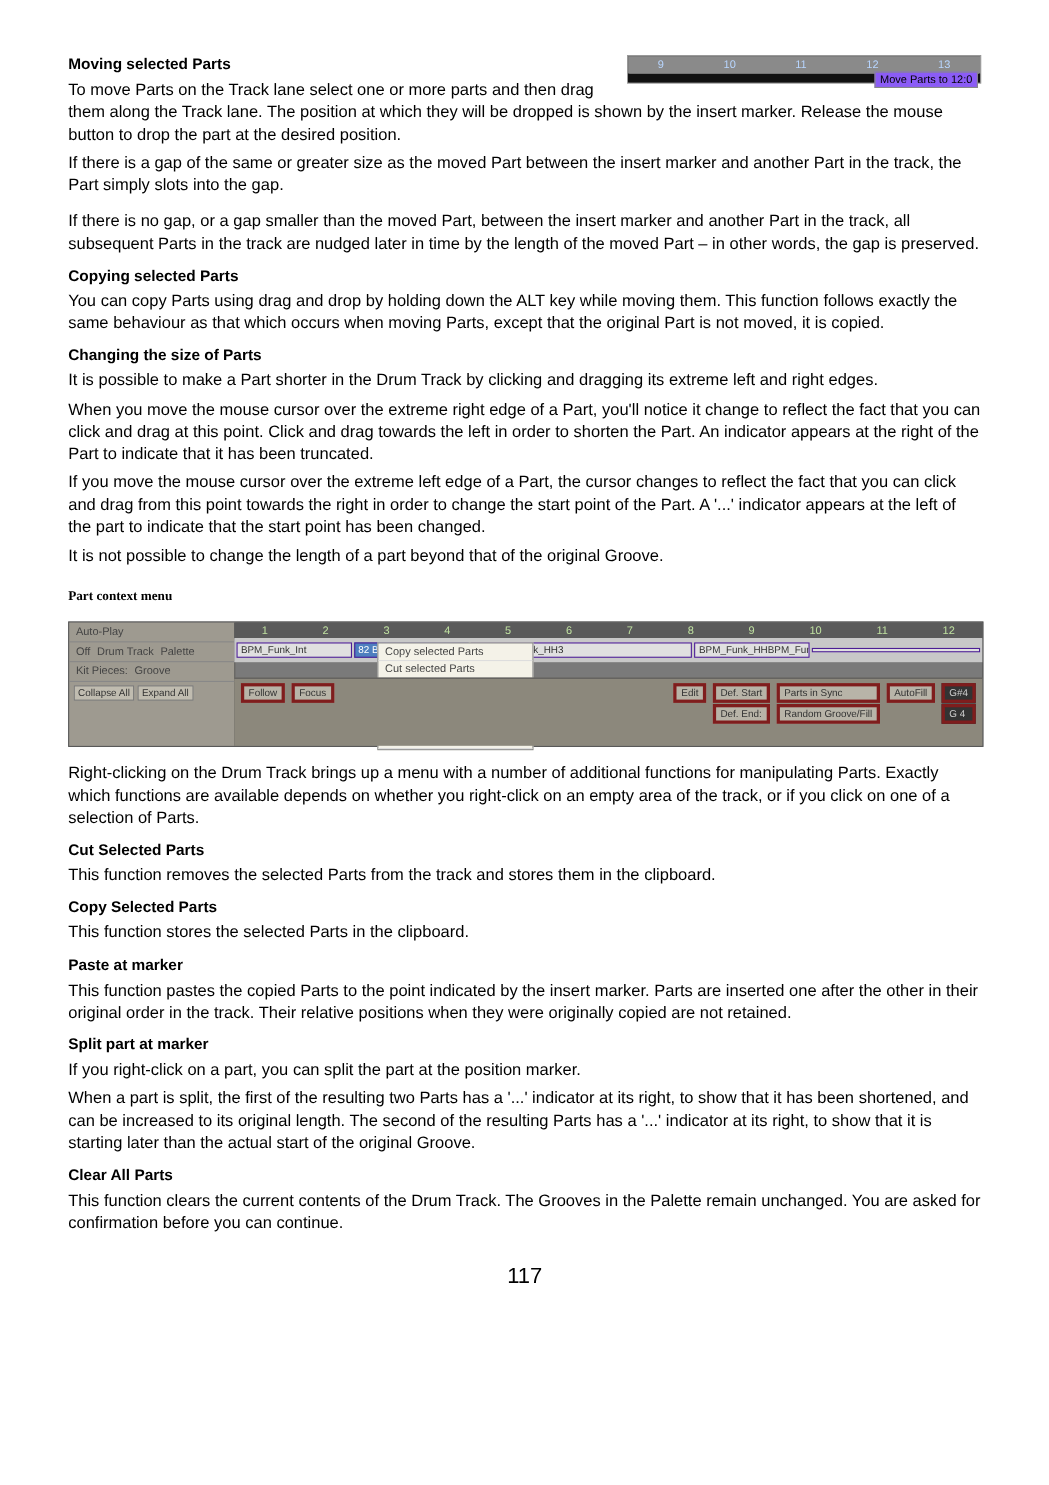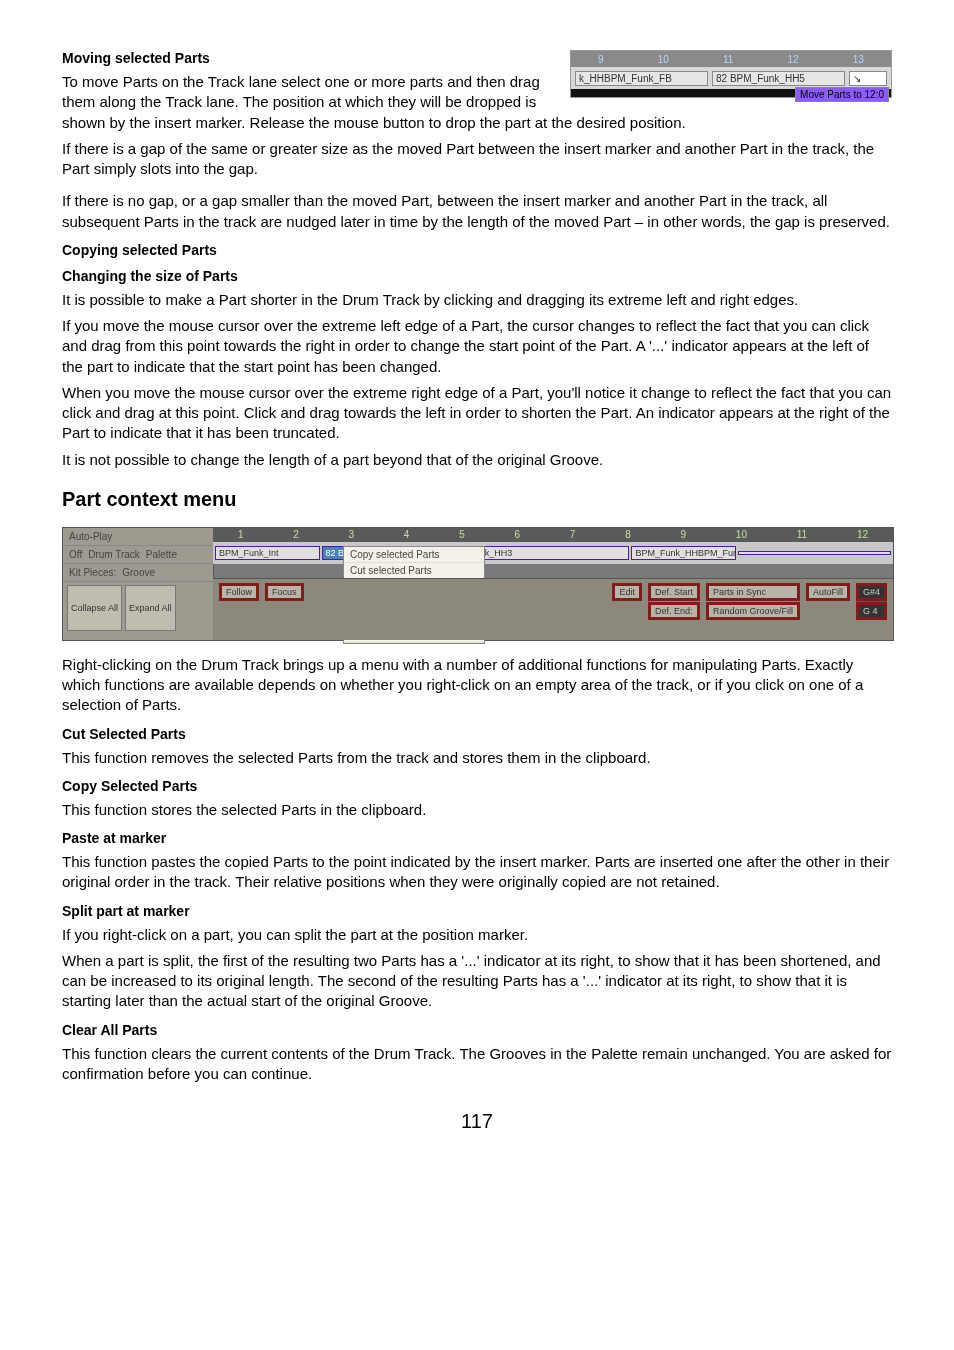--- a/index.html
+++ b/index.html
@@ -13,23 +13,24 @@
   .page {
     padding: 40px 62px 30px 62px;
     box-sizing: border-box;
   }
   .h3 {
     font-size: 14px;
     font-weight: bold;
     margin: 10px 0 6px 0;
   }
   .h2 {
-    font-size: 20px;
+    font-size: 12px;
     font-weight: bold;
     margin: 18px 0 10px 0;
+    font-family: Liberation Serif, serif;
   }
   .para {
     font-size: 15px;
     line-height: 1.35;
     margin: 6px 0;
   }
   .float-right-img {
     float: right;
     margin: 0 0 8px 6px;
   }
@@ -177,21 +178,21 @@
   }
   .fake-mid .leftpanel .btns {
     display: flex;
     gap: 3px;
     padding: 3px 4px;
   }
   .fake-mid .leftpanel .btns .b {
     background: #c0bcb0;
     border: 1px solid #777;
     font-size: 9px;
-    padding: 17px 3px;
+    padding: 1px 3px;
     color: #333;
   }
   .fake-mid .toolbar {
     position: absolute;
     right: 0; left: 150px;
     top: 50px; bottom: 0;
     background: #8c887c;
     border-top: 1px solid #555;
     display: flex;
     align-items: flex-start;
@@ -214,42 +215,38 @@
   <div class="clearfix">
 
     <div class="float-right-img fake-top">
       <div class="ruler">
         <span>9</span>
         <span>10</span>
         <span>11</span>
         <span>12</span>
         <span>13</span>
       </div>
-      <div class="lane">
-        <div class="clip">k_HHBPM_Funk_FB</div>
-        <div class="clip">82 BPM_Funk_HH5</div>
-        <div class="clip" style="flex:0 0 30px;background:#fff;">↘</div>
-      </div>
       <div class="bottombar">
         <div class="tooltip">Move Parts to 12:0</div>
       </div>
     </div>
 
     <div class="h3">Moving selected Parts</div>
     <div class="para">To move Parts on the Track lane select one or more parts and then drag them along the Track lane. The position at which they will be dropped is shown by the insert marker. Release the mouse button to drop the part at the desired position.</div>
     <div class="para">If there is a gap of the same or greater size as the moved Part between the insert marker and another Part in the track, the Part simply slots into the gap.</div>
   </div>
   <div class="para">If there is no gap, or a gap smaller than the moved Part, between the insert marker and another Part in the track, all subsequent Parts in the track are nudged later in time by the length of the moved Part – in other words, the gap is preserved.</div>
 
   <div class="h3">Copying selected Parts</div>
+  <div class="para">You can copy Parts using drag and drop by holding down the ALT key while moving them. This function follows exactly the same behaviour as that which occurs when moving Parts, except that the original Part is not moved, it is copied.</div>
 
   <div class="h3">Changing the size of Parts</div>
   <div class="para">It is possible to make a Part shorter in the Drum Track by clicking and dragging its extreme left and right edges.</div>
+  <div class="para">When you move the mouse cursor over the extreme right edge of a Part, you'll notice it change to reflect the fact that you can click and drag at this point. Click and drag towards the left in order to shorten the Part. An indicator appears at the right of the Part to indicate that it has been truncated.</div>
   <div class="para">If you move the mouse cursor over the extreme left edge of a Part, the cursor changes to reflect the fact that you can click and drag from this point towards the right in order to change the start point of the Part. A '...' indicator appears at the left of the part to indicate that the start point has been changed.</div>
-  <div class="para">When you move the mouse cursor over the extreme right edge of a Part, you'll notice it change to reflect the fact that you can click and drag at this point. Click and drag towards the left in order to shorten the Part. An indicator appears at the right of the Part to indicate that it has been truncated.</div>
   <div class="para">It is not possible to change the length of a part beyond that of the original Groove.</div>
 
   <div class="h2">Part context menu</div>
 
   <div class="screenshot-img fake-mid">
     <div class="leftpanel">
       <div class="row">
         <span>Auto-Play</span>
       </div>
       <div class="row">

